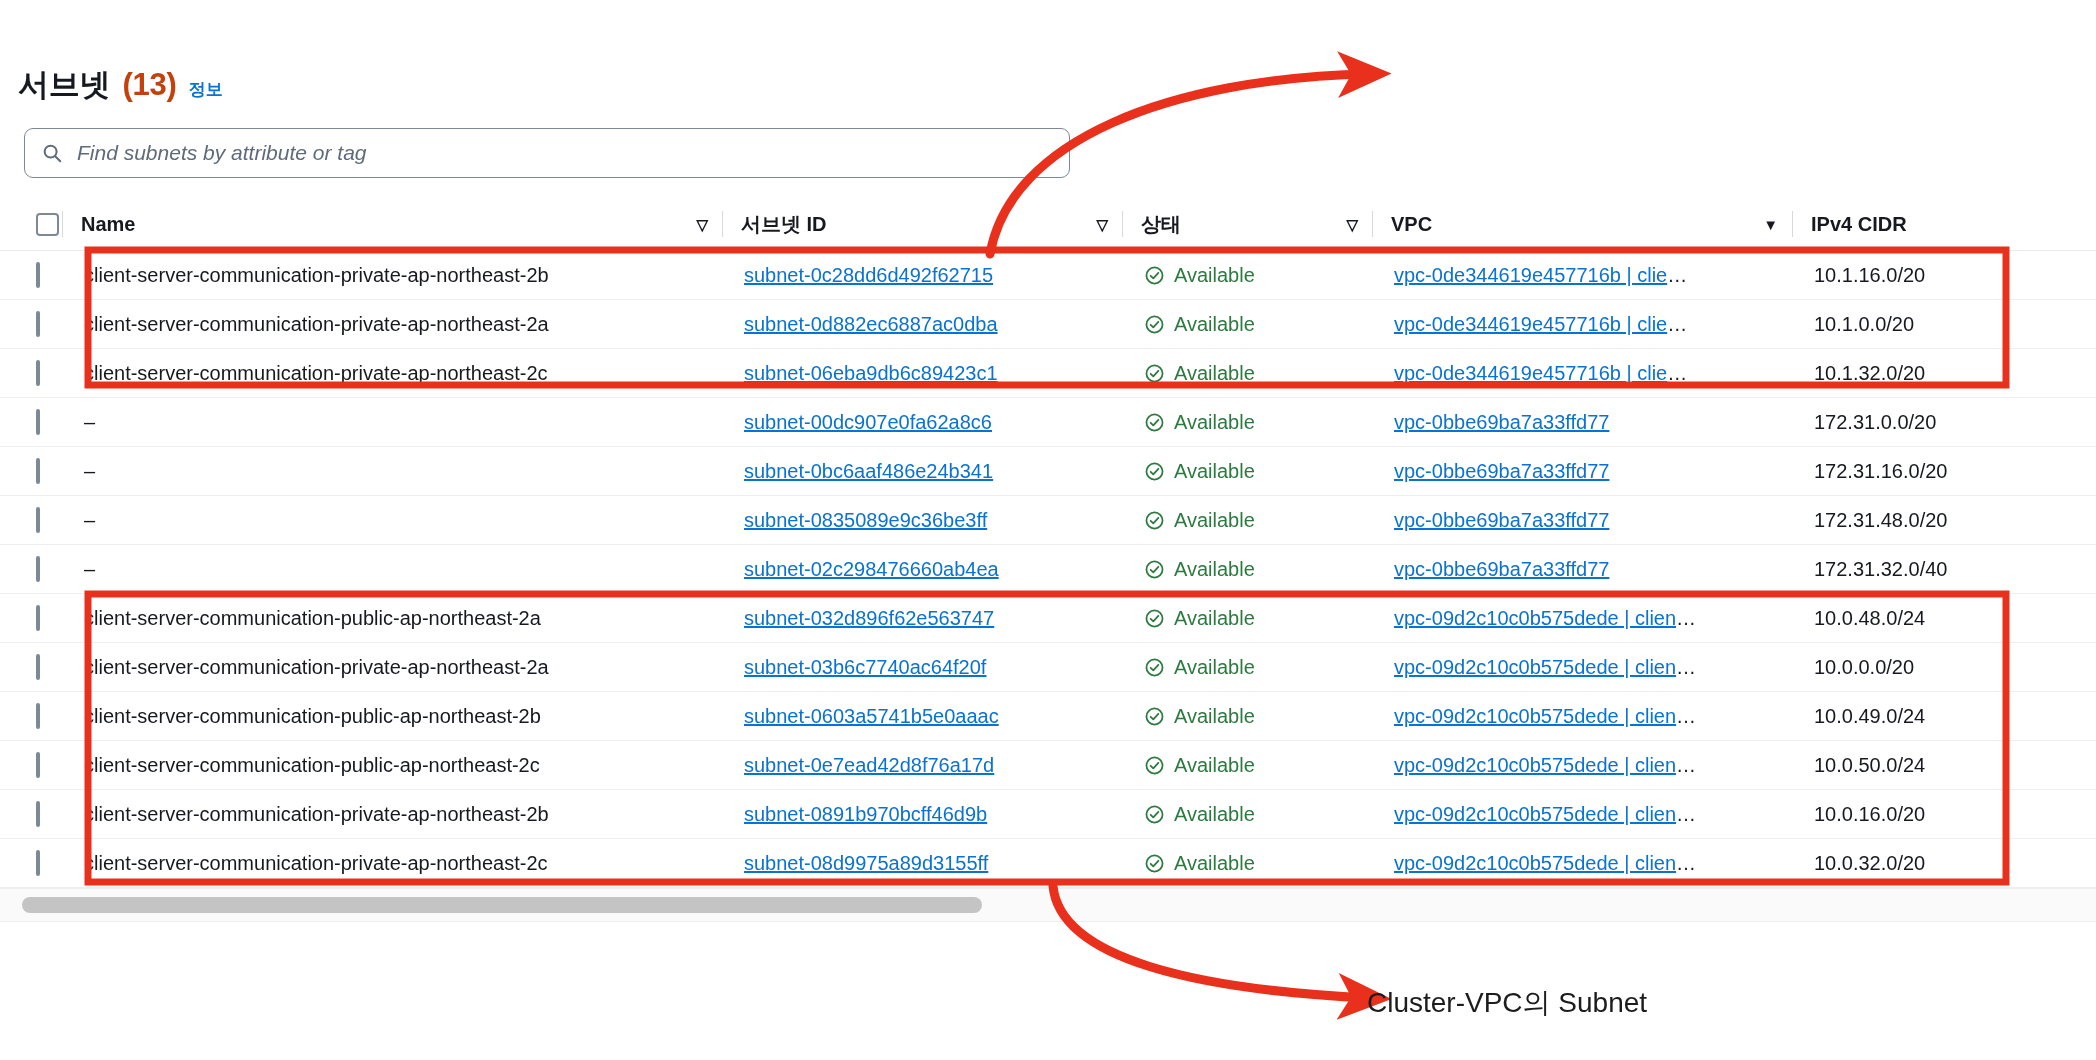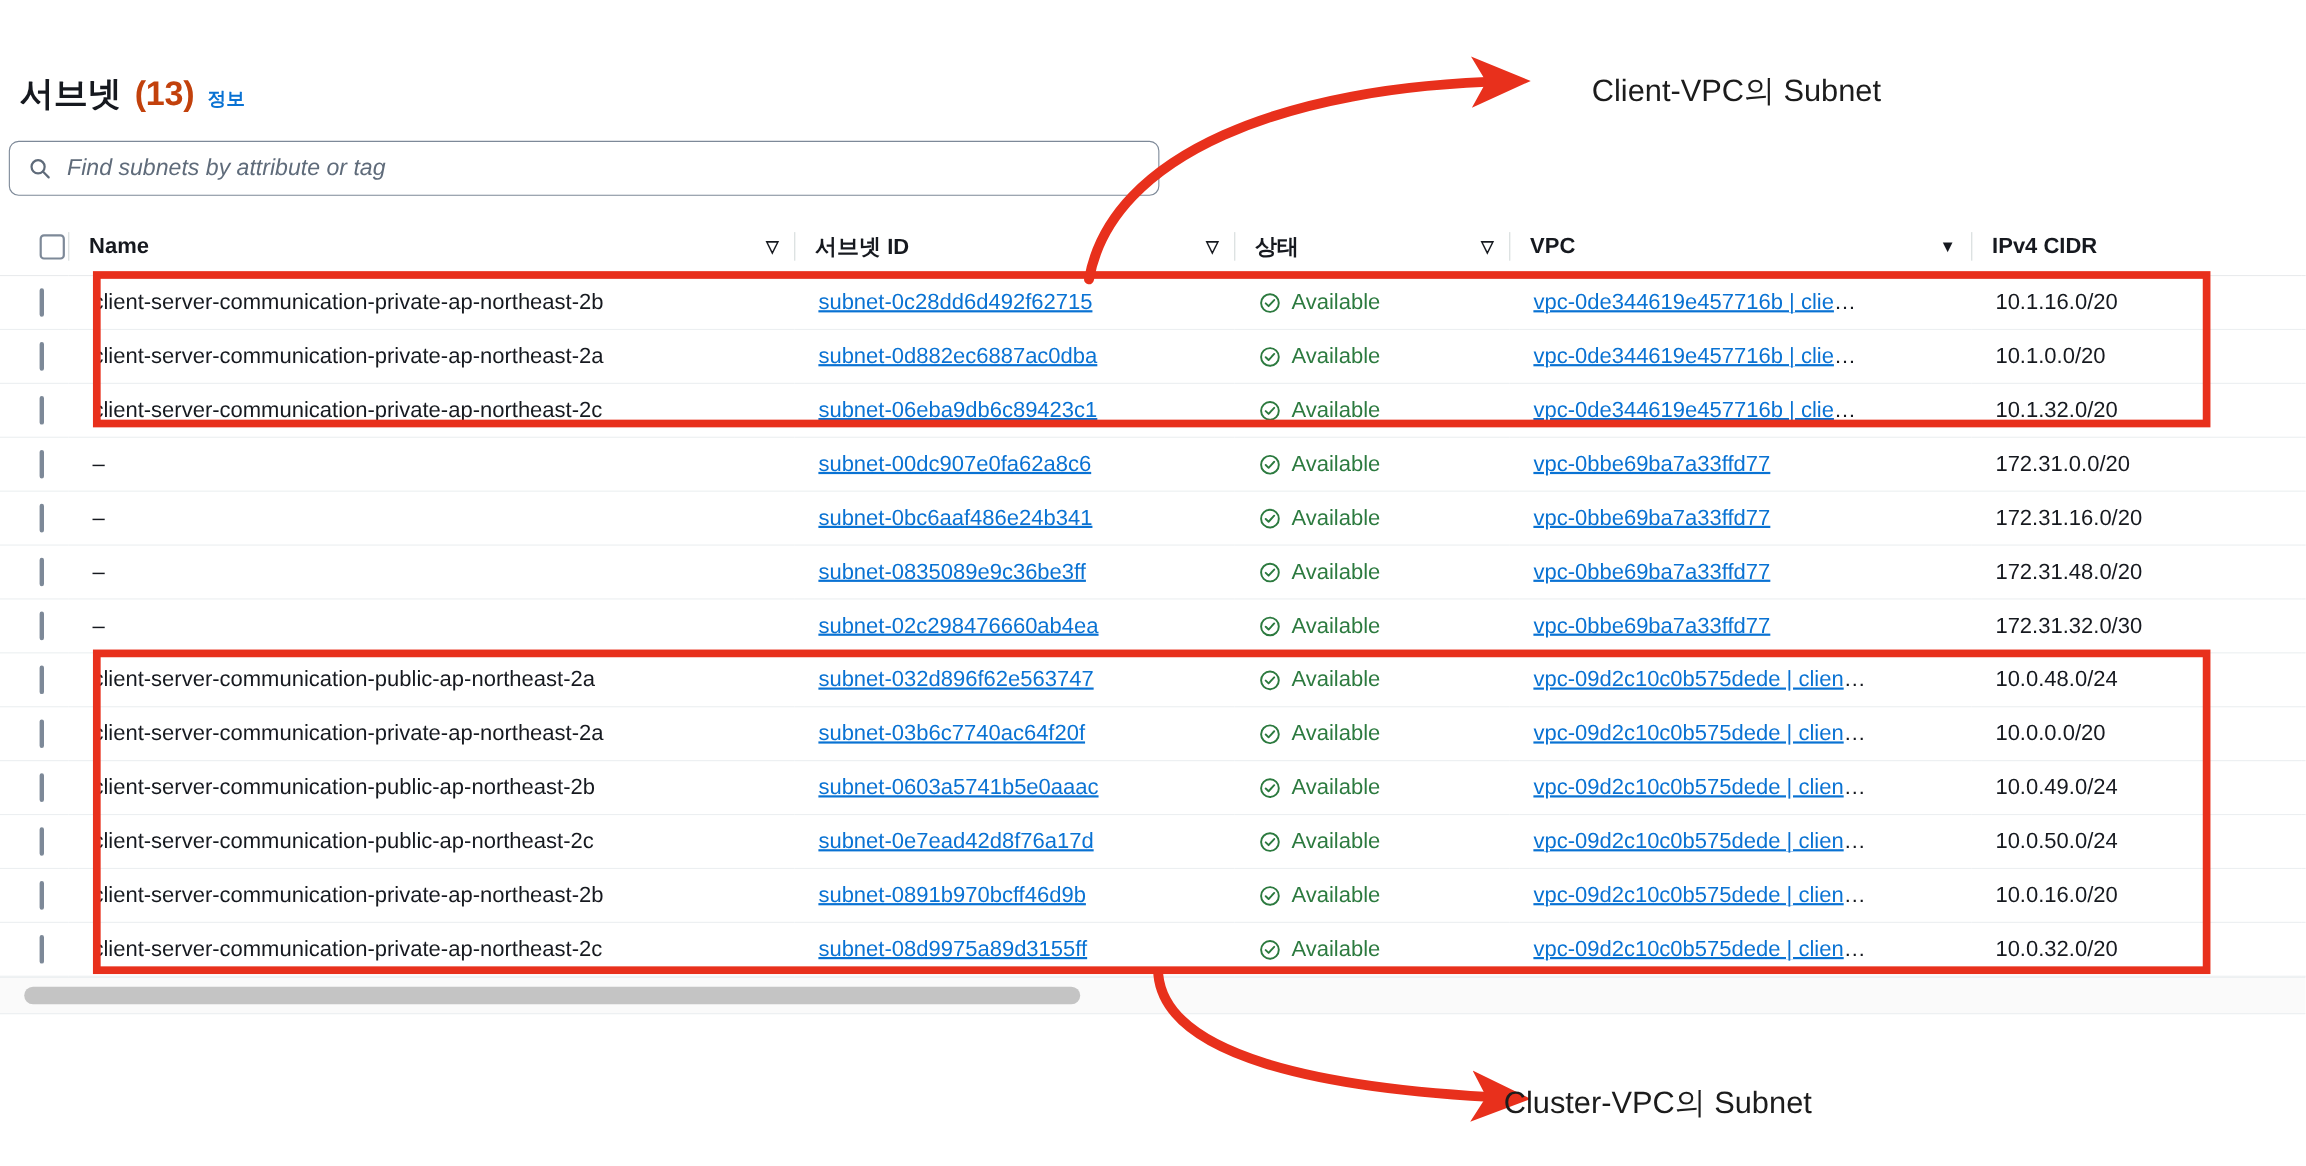--- a/index.html
+++ b/index.html
@@ -22,21 +22,21 @@
   }
   .page-count {
     font-size: 31px; font-weight: 700; color: #c2410c; letter-spacing: -0.2px;
   }
   .info-link {
     font-size: 17px; font-weight: 700; color: #0972d3; cursor: pointer;
   }
 
   
   .search-wrap {
-    position: absolute; left: 8px; top: 128px;
+    position: absolute; left: 24px; top: 128px;
     width: 1046px; height: 50px;
     border: 1.5px solid #7d8998; border-radius: 9px;
     background: #fff; display: flex; align-items: center; padding: 0 16px;
   }
   .search-icon { width: 22px; height: 22px; flex: 0 0 22px; margin-right: 12px; color:#5f6b7a; }
   .search-input {
     border: 0; outline: 0; background: transparent; flex: 1;
     font-family: "Liberation Sans", sans-serif;
     font-size: 21px; font-style: italic; color: #5f6b7a;
   }
@@ -335,21 +335,21 @@
                     <path d="M7.6 12.3 L10.6 15.2 L16.4 8.9" stroke-linecap="round" stroke-linejoin="round"></path>
                   </svg></span>
                 <span class="state-text">Available</span>
               </span>
             </td>
             <td>
               <span class="cell-pad vpc-cell">
                 <a class="link">vpc-0bbe69ba7a33ffd77</a>
               </span>
             </td>
-            <td><span class="cell-pad">172.31.32.0/30</span></td>
+            <td><span class="cell-pad">172.31.32.0/40</span></td>
             <td></td>
           </tr>
           <tr>
             <td><span class="checkbox"></span></td>
             <td><span class="cell-pad">client-server-communication-public-ap-northeast-2a</span></td>
             <td><span class="cell-pad"><a class="link">subnet-032d896f62e563747</a></span></td>
             <td>
               <span class="cell-pad state-cell">
                 <span class="check-circle"><svg viewBox="0 0 24 24" width="21" height="21" fill="none" stroke="#2c7a3f" stroke-width="2">
                     <circle cx="12" cy="12" r="9.2"></circle>
@@ -490,16 +490,15 @@
       <marker id="arrowhead" markerWidth="6" markerHeight="6" refX="3.6" refY="3" orient="auto">
         <path d="M0,0.4 L6,3 L0,5.6 L1.5,3 Z" fill="#e8301c"></path>
       </marker>
     </defs>
     <rect x="88" y="250" width="1918" height="135" fill="none" stroke="#e8301c" stroke-width="7"></rect>
     <rect x="88" y="594" width="1918" height="288" fill="none" stroke="#e8301c" stroke-width="7"></rect>
     <path d="M 990 254 C 1010 140 1170 78 1370 74" fill="none" stroke="#e8301c" stroke-width="9" stroke-linecap="round" marker-end="url(#arrowhead)"></path>
     <path d="M 1053 886 C 1060 960 1200 990 1370 998" fill="none" stroke="#e8301c" stroke-width="9" stroke-linecap="round" marker-end="url(#arrowhead)"></path>
   </svg>
 
-  <div class="anno-label" id="anno-top-label">Client-VPC의 Subnet</div>
   <div class="anno-label" id="anno-bot-label">Cluster-VPC의 Subnet</div>
 
 </div>
 
 </body></html>

